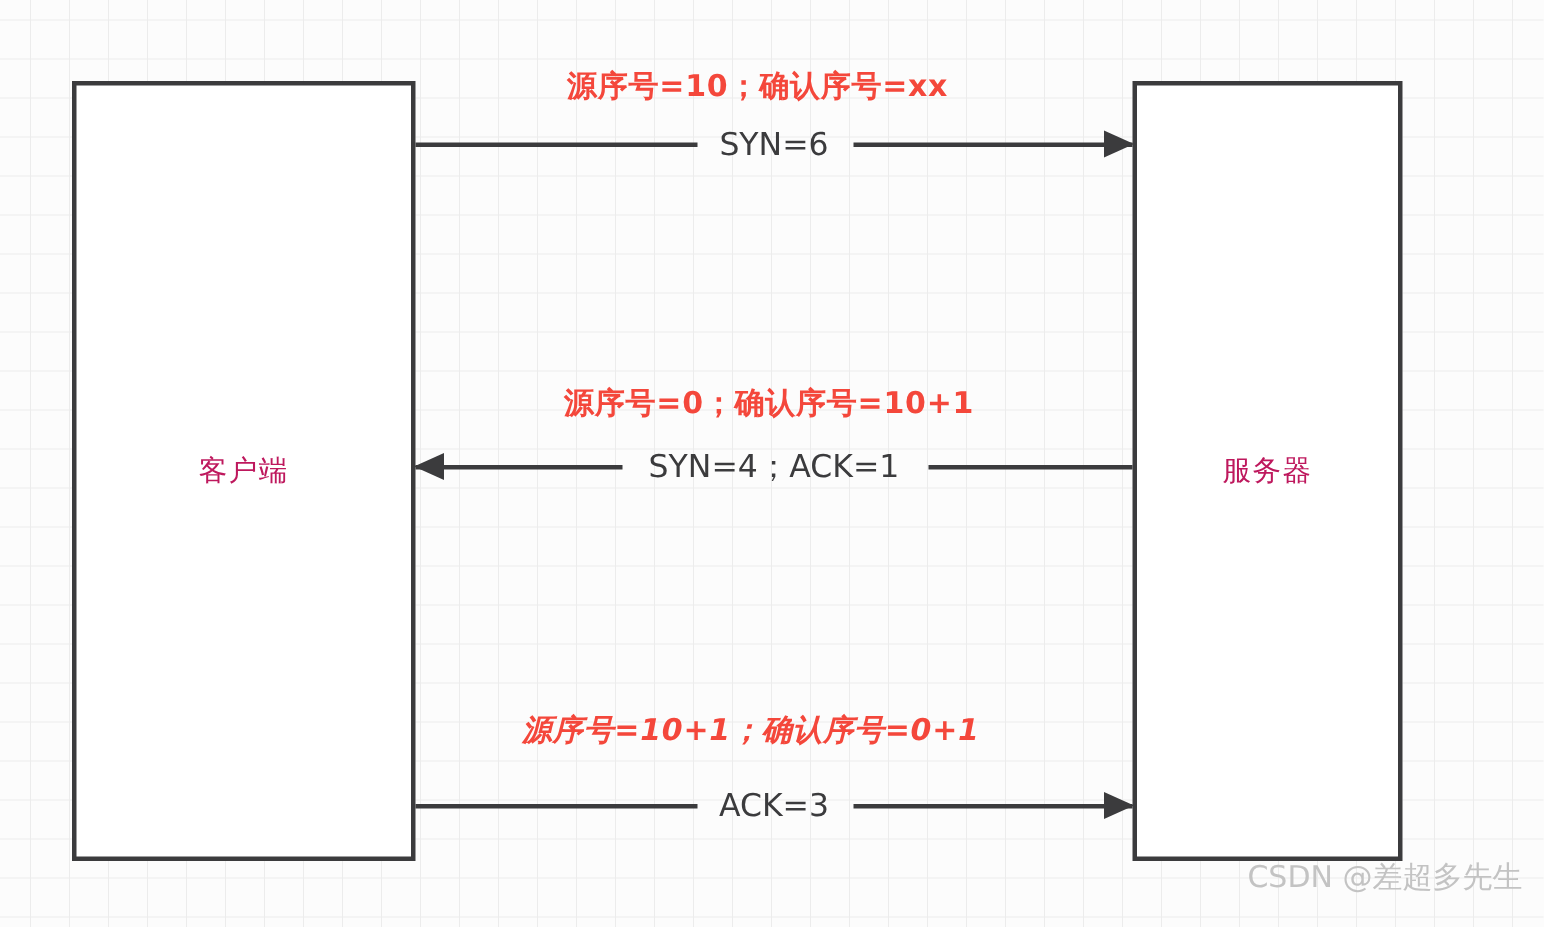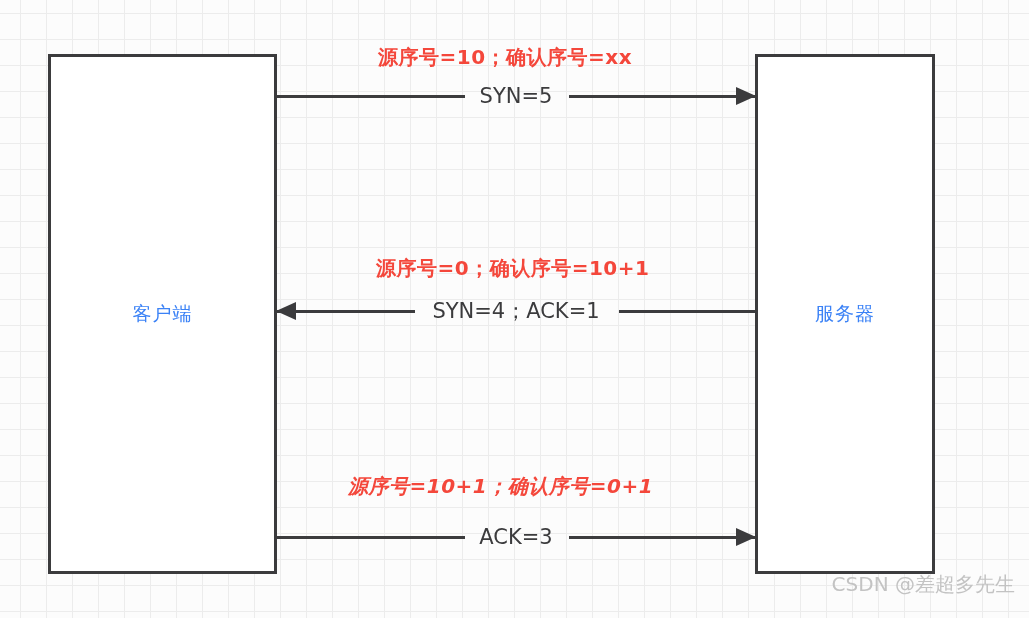--- a/index.html
+++ b/index.html
@@ -30,21 +30,21 @@
     position: absolute;
     background: #ffffff;
     border: 3px solid #3b3b3d;
     box-sizing: border-box;
     display: flex;
     align-items: center;
     justify-content: center;
   }
   .node-label {
     font-size: 19px;
-    color: #3b82f6;
+    color: #be185d;
     letter-spacing: 1px;
     font-family: "DejaVu Sans", "Liberation Sans", sans-serif;
   }
   #client-box { left: 48px;  top: 54px; width: 229px; height: 520px; }
   #server-box { left: 755px; top: 54px; width: 180px; height: 520px; }
 
   
   .message {
     position: absolute;
     left: 277px;
@@ -120,21 +120,21 @@
   <div class="node-box" id="server-box">
     <span class="node-label">服务器</span>
   </div>
 
   <div class="annotation" style="left:378px; top:44px;">源序号=10；确认序号=xx</div>
 
   <div class="message" style="top:96px;">
     <div class="msg-line-left" style="left:0px;   width:188px;"></div>
     <div class="msg-line-right" style="left:292px; width:186px;"></div>
     <div class="arrow-head right"></div>
-    <div class="msg-label">SYN=5</div>
+    <div class="msg-label">SYN=6</div>
   </div>
 
   <div class="annotation" style="left:376px; top:255px;">源序号=0；确认序号=10+1</div>
 
   <div class="message" style="top:311px;">
     <div class="msg-line-left" style="left:0px;   width:138px;"></div>
     <div class="msg-line-right" style="left:342px; width:136px;"></div>
     <div class="arrow-head left"></div>
     <div class="msg-label">SYN=4；ACK=1</div>
   </div>

